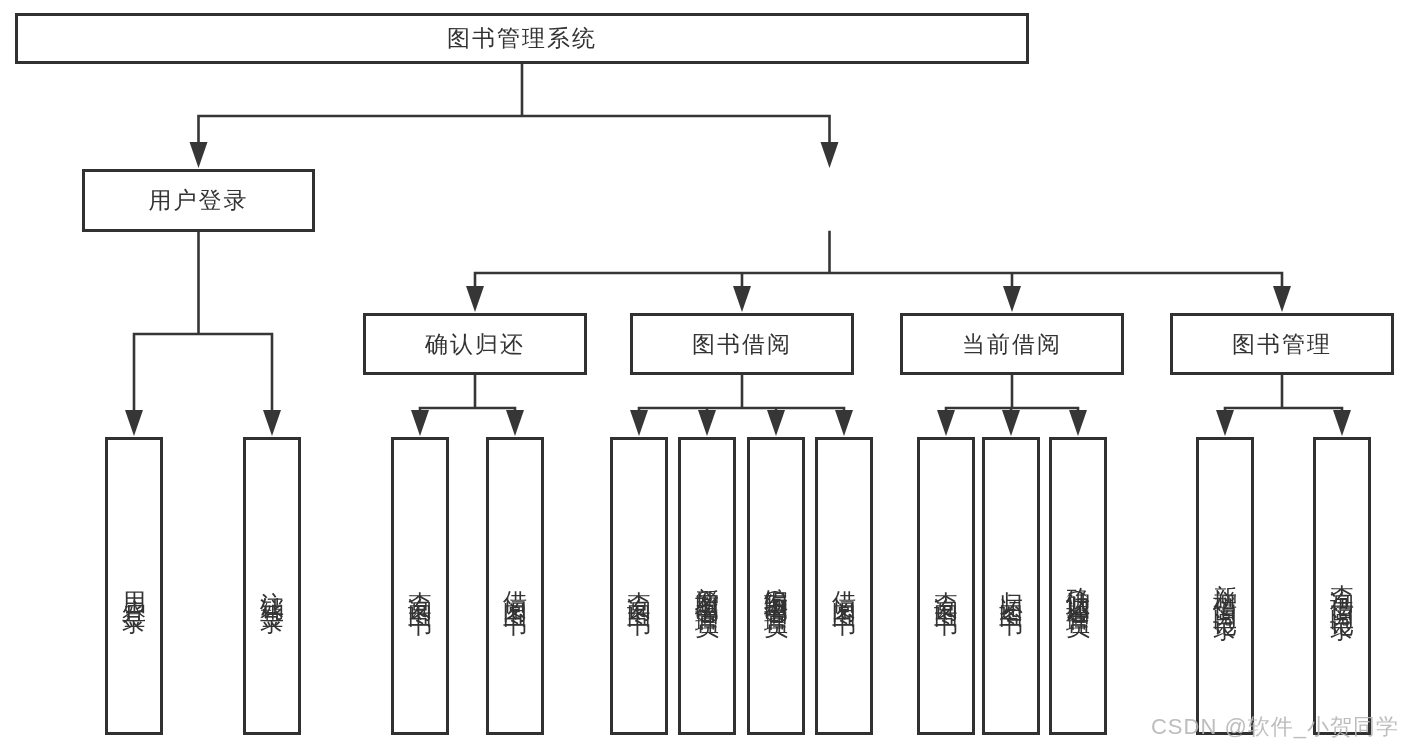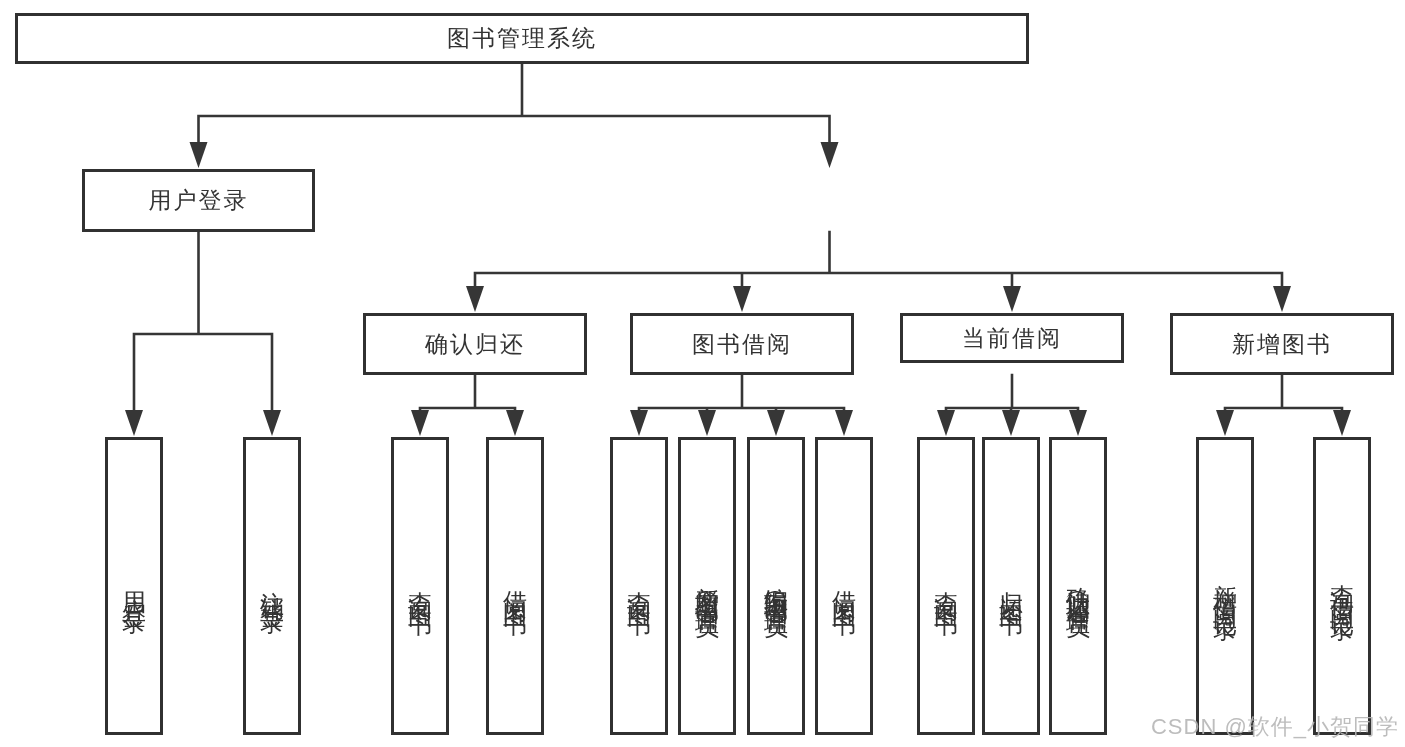--- a/index.html
+++ b/index.html
@@ -96,25 +96,25 @@
   <div class="box" style="left:82px; top:169px; width:233px; height:63px">
     <span class="hl">用户登录</span>
   </div>
 
   <div class="box" style="left:363px; top:313px; width:224px; height:62px">
     <span class="hl">确认归还</span>
   </div>
   <div class="box" style="left:630px; top:313px; width:224px; height:62px">
     <span class="hl">图书借阅</span>
   </div>
-  <div class="box" style="left:900px; top:313px; width:224px; height:50px">
+  <div class="box" style="left:900px; top:313px; width:224px; height:62px">
     <span class="hl">当前借阅</span>
   </div>
   <div class="box" style="left:1170px; top:313px; width:224px; height:62px">
-    <span class="hl">新增图书</span>
+    <span class="hl">图书管理</span>
   </div>
 
   <div class="box" style="left:105px; top:437px; width:58px; height:298px">
     <span class="vl">用户登录</span>
   </div>
   <div class="box" style="left:243px; top:437px; width:58px; height:298px">
     <span class="vl">注销登录</span>
   </div>
 
   <div class="box" style="left:391px; top:437px; width:58px; height:298px">

